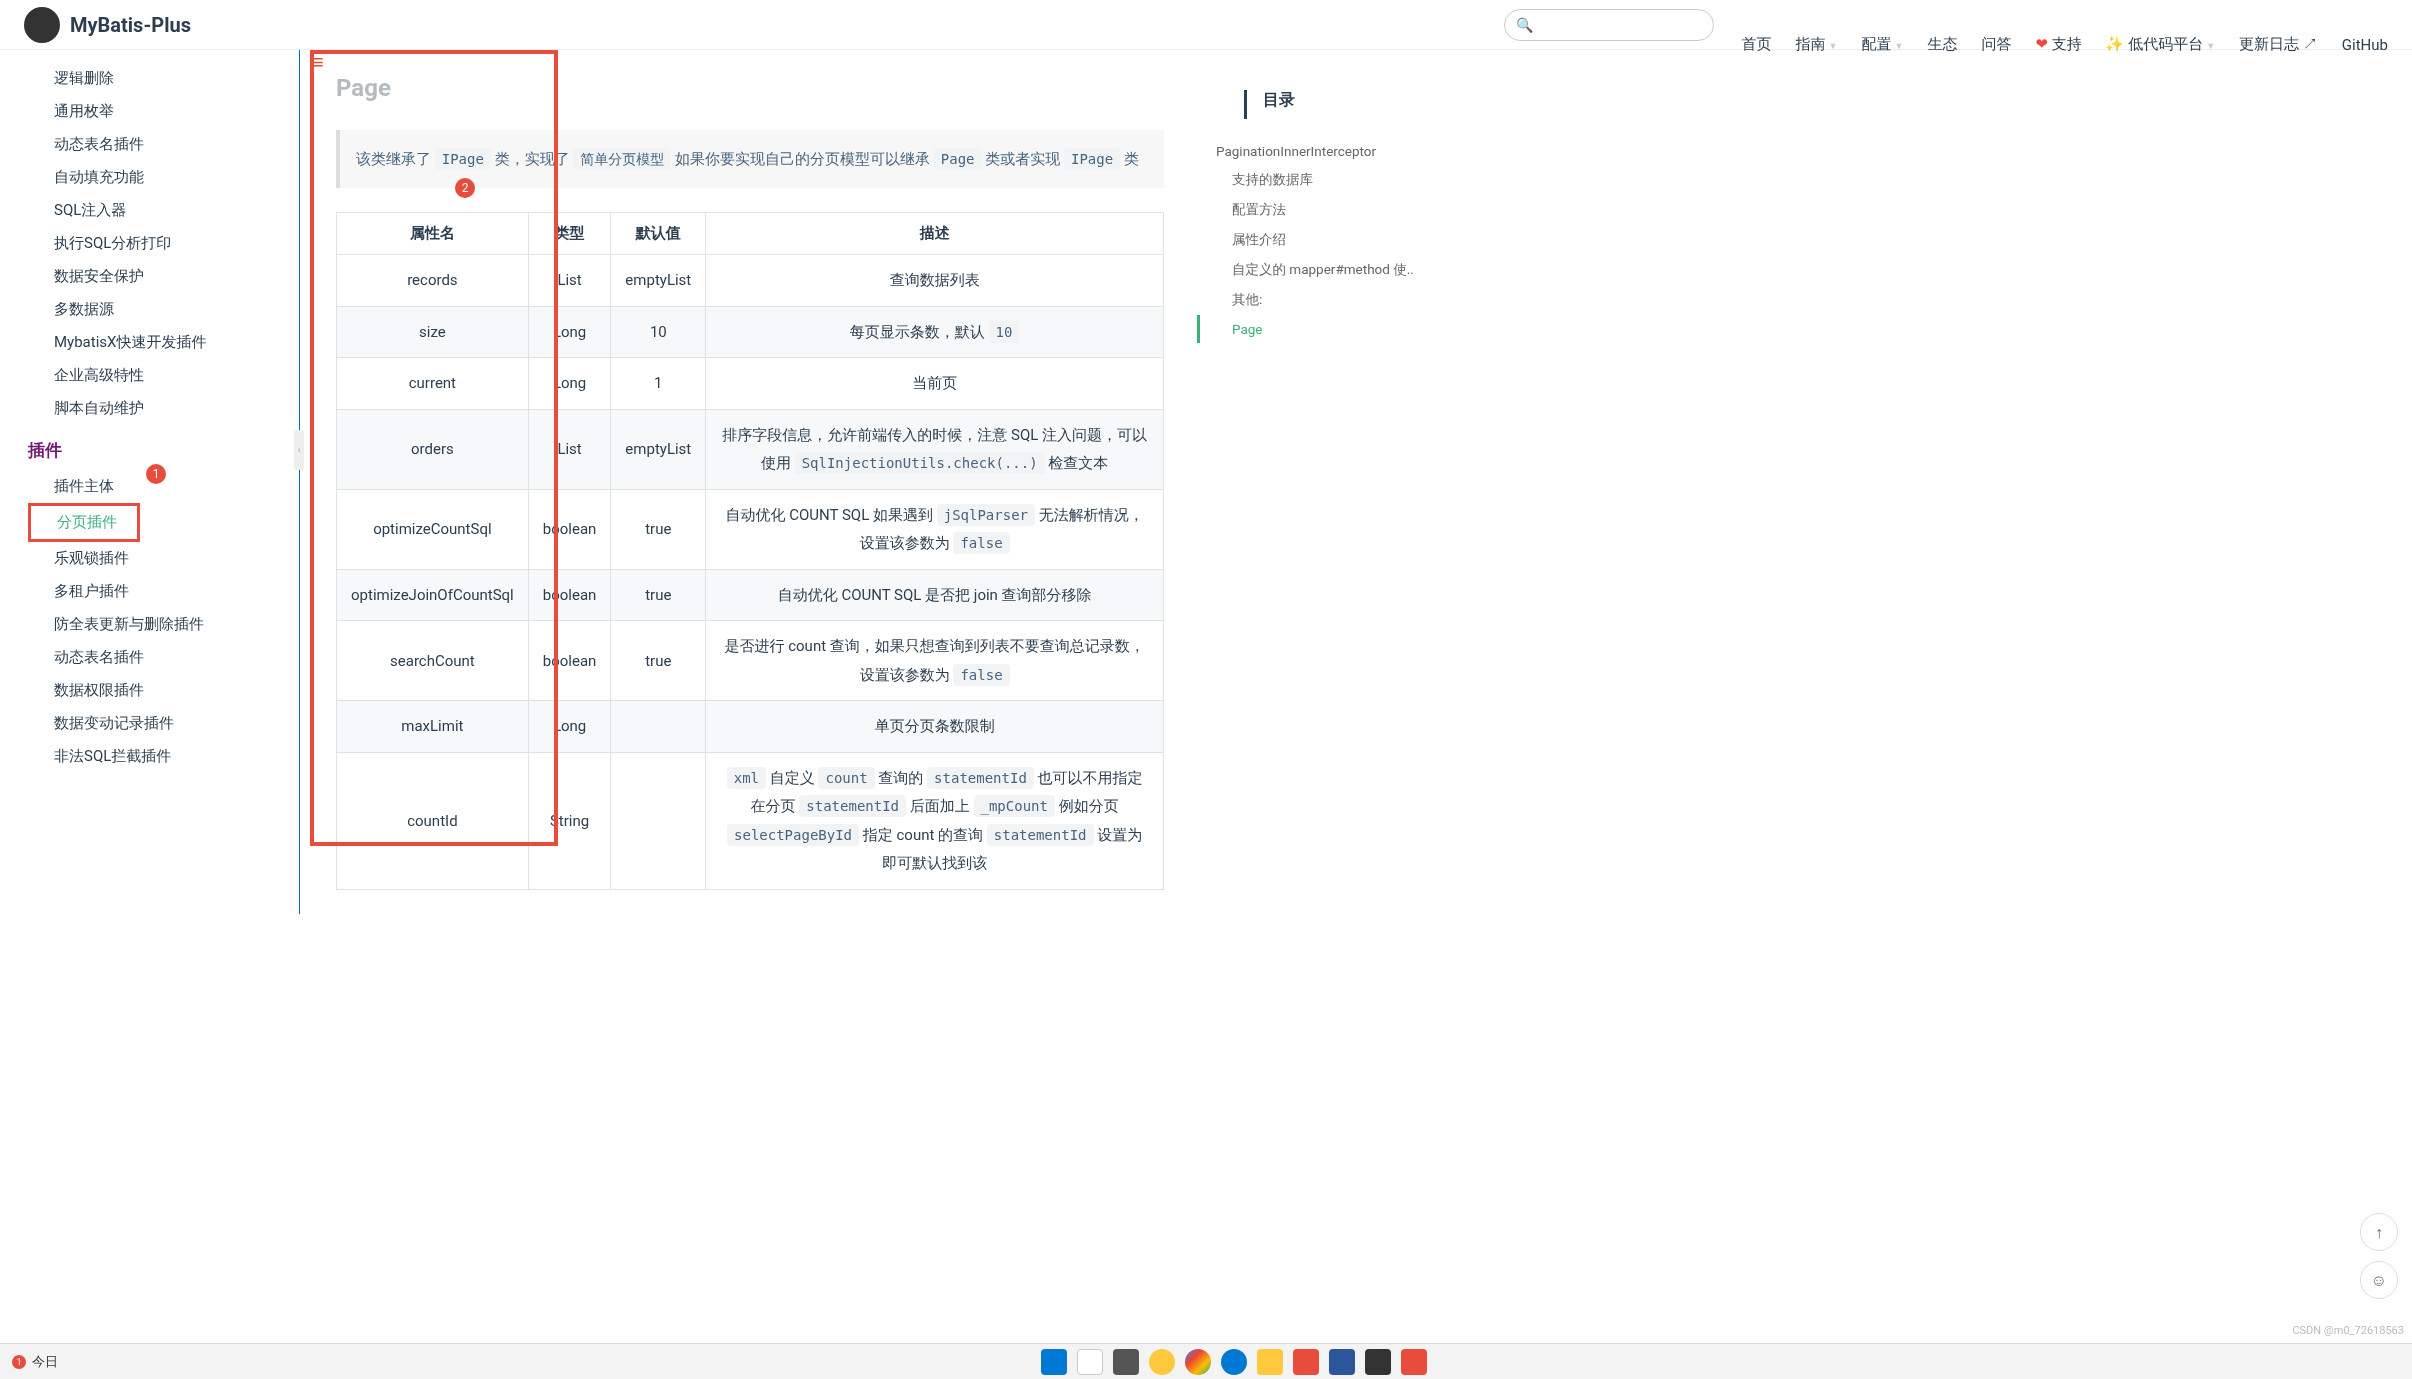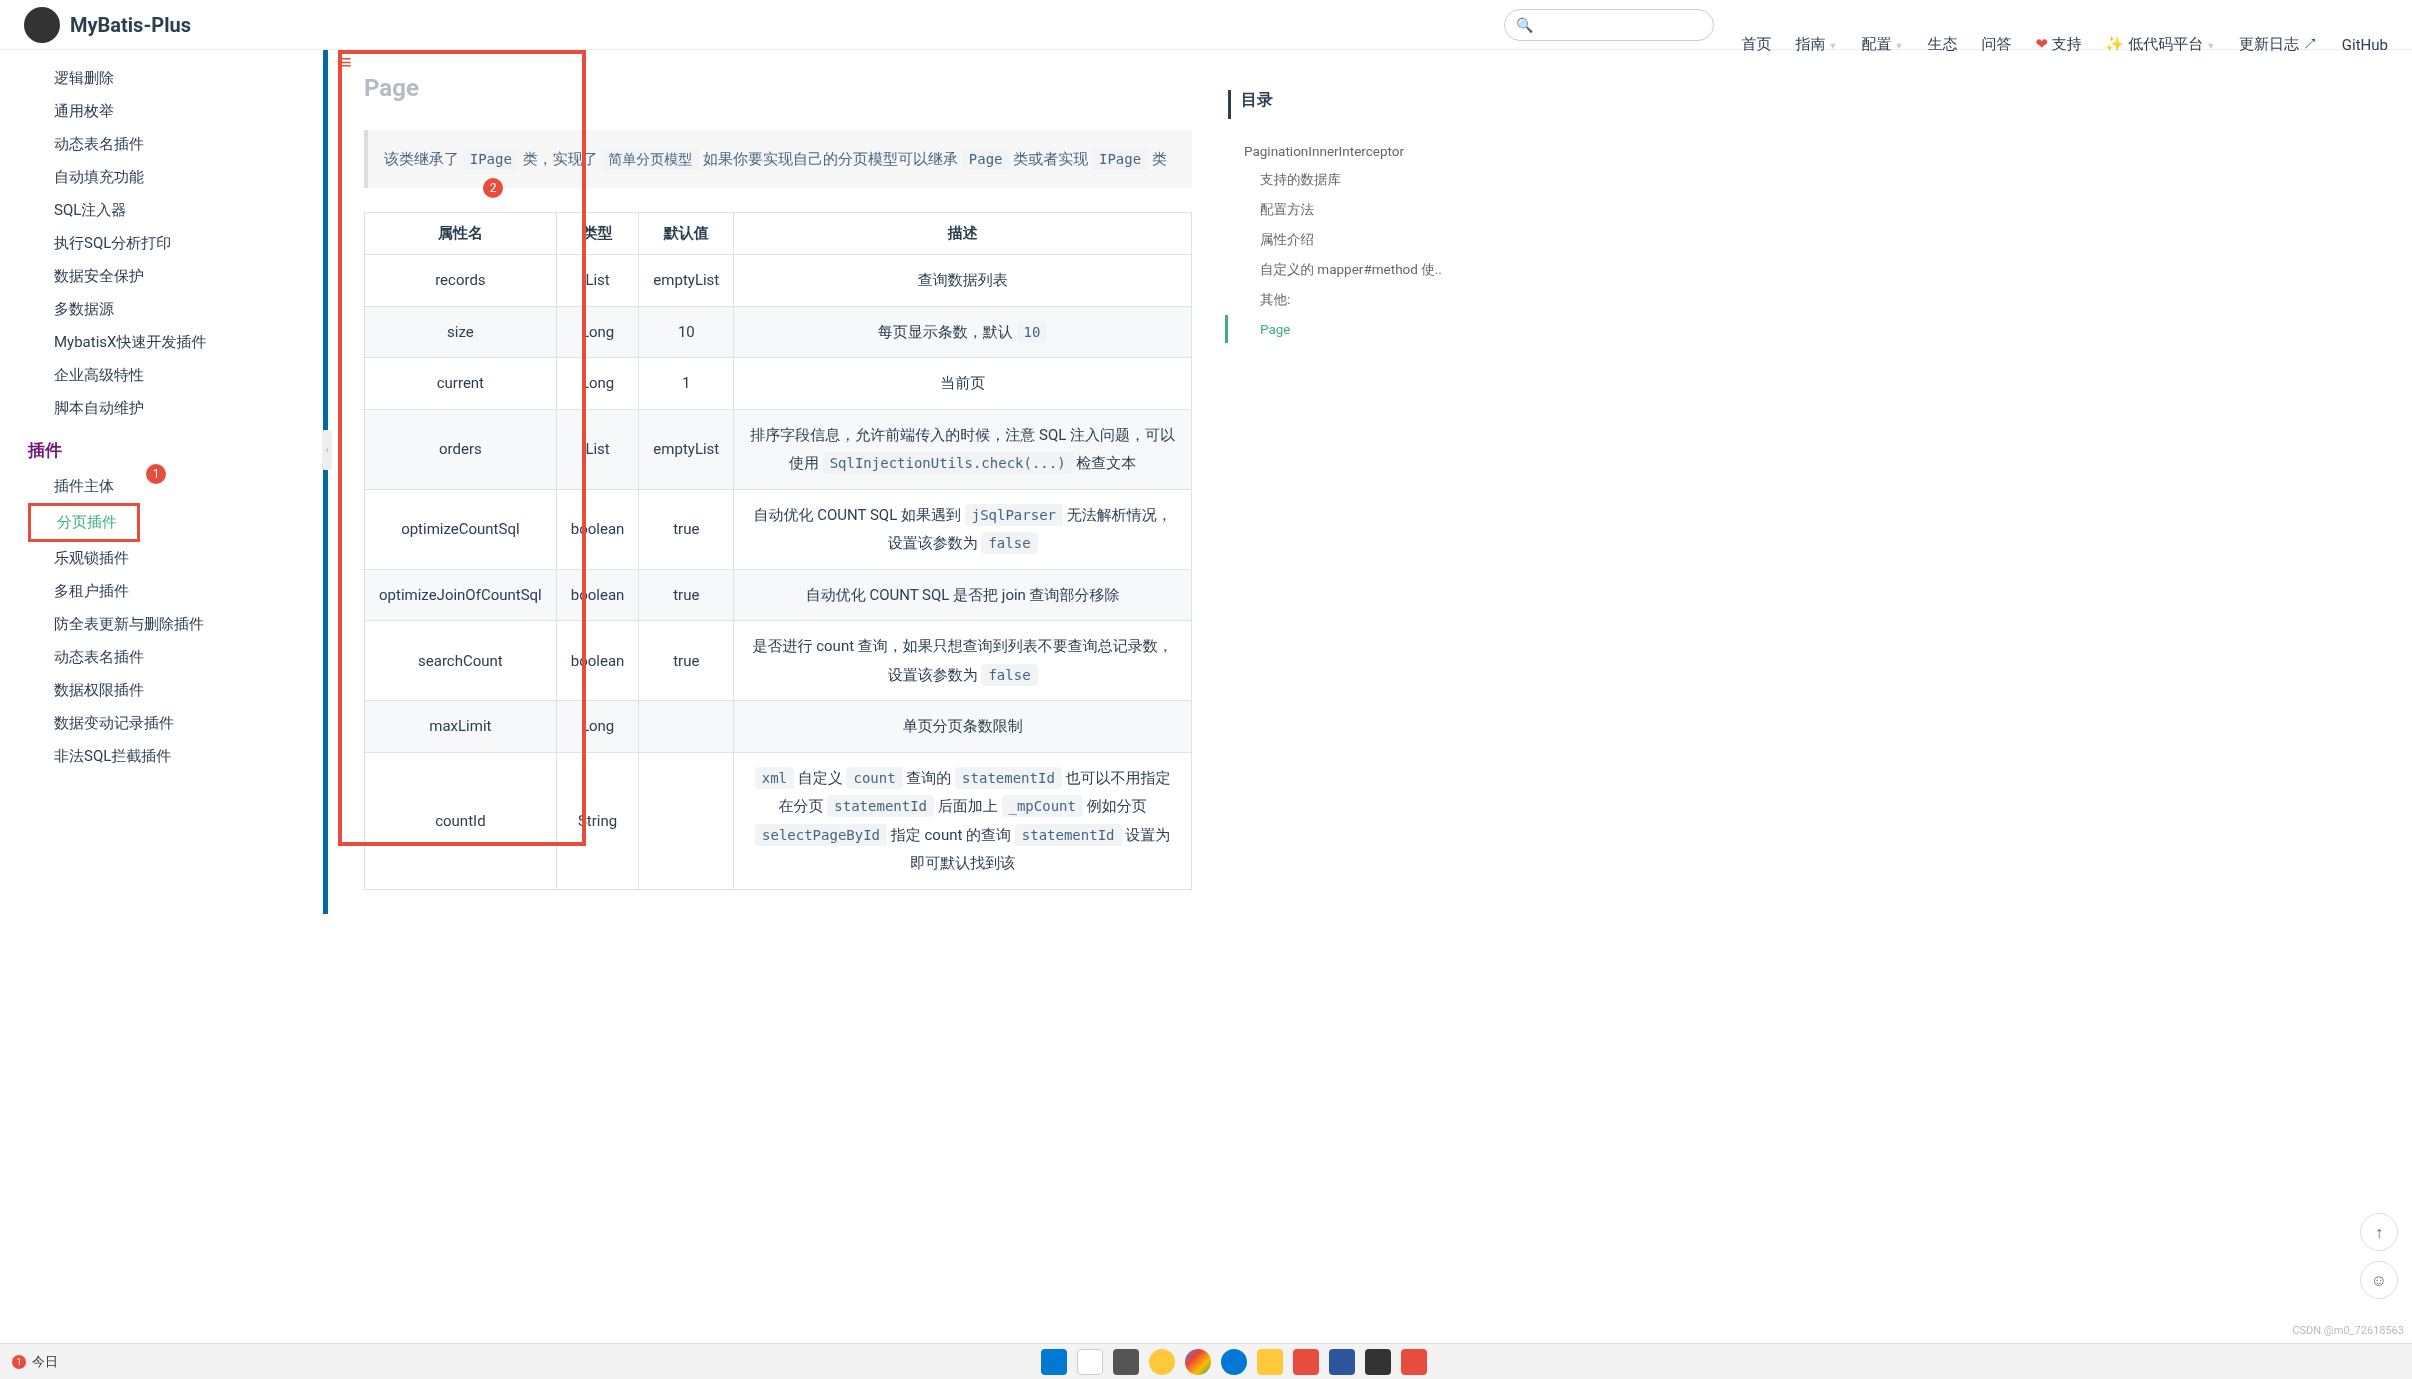--- a/index.html
+++ b/index.html
@@ -10,21 +10,21 @@
     .logo-img { width: 36px; height: 36px; border-radius: 50%; background: #333; }
     .logo-text { font-size: 20px; font-weight: 700; color: #2c3e50; }
     .search-box { margin-left: auto; width: 210px; height: 32px; border: 1px solid #ccc; border-radius: 16px; display: flex; align-items: center; padding: 0 12px; }
     .search-icon { color: #999; font-size: 14px; }
     .nav { display: flex; gap: 24px; margin-left: 28px; align-items: center; }
     .nav-item { color: #2c3e50; font-size: 15px; white-space: nowrap; margin-top: 40px; }
     .nav-caret { color: #ccc; font-size: 9px; margin-left: 3px; }
     .heart { color: #e74c3c; }
     
     .layout { display: flex; }
-    .sidebar { width: 328px; padding: 12px 24px 24px 28px; border-right: 5px solid #0369a1; overflow-y: auto; }
+    .sidebar { width: 300px; padding: 12px 24px 24px 28px; border-right: 1px solid #0369a1; overflow-y: auto; }
     .sidebar-item { padding: 7px 10px; font-size: 15px; color: #2c3e50; cursor: pointer; margin-left: 16px; }
     .sidebar-heading { font-weight: 700; font-size: 17px; padding: 14px 0 8px 0; color: #701a75; }
     .sidebar-item.active { color: #3eaf7c; }
     .red-box-sidebar { border: 3px solid #e74c3c; padding: 2px; display: inline-block; }
     .badge-red { display: inline-flex; width: 20px; height: 20px; background: #e74c3c; color: #fff; border-radius: 50%; font-size: 12px; align-items: center; justify-content: center; position: relative; }
     
     .main { flex: 1; padding: 0 36px 24px 36px; position: relative; max-width: 900px; }
     .page-title-cut { font-size: 24px; font-weight: 700; color: #2c3e50; opacity: 0.35; margin-bottom: 28px; }
     .red-box-main { border: 4px solid #e74c3c; position: absolute; top: 0; left: 10px; width: 248px; height: 796px; pointer-events: none; z-index: 10; }
     .badge-red-2 { position: absolute; top: 128px; left: 155px; z-index: 11; display: inline-flex; width: 20px; height: 20px; background: #e74c3c; color: #fff; border-radius: 50%; font-size: 12px; align-items: center; justify-content: center; }
@@ -32,21 +32,21 @@
     .desc { border-left: 4px solid #ddd; padding: 14px 16px; background: #f7f7f7; margin-bottom: 24px; line-height: 2; color: #476582; }
     .code-inline { background: #f1f3f5; color: #476582; padding: 3px 7px; border-radius: 4px; font-family: Consolas, monospace; font-size: 14px; }
     
     table { width: 100%; border-collapse: collapse; border: 1px solid #dfe2e5; }
     th, td { border: 1px solid #dfe2e5; padding: 11px 14px; text-align: center; font-size: 15px; }
     th { font-weight: 700; background: #fff; }
     tr:nth-child(even) td { background: #f6f8fa; }
     td.desc-cell { line-height: 1.9; }
     
     .toc { width: 230px; padding: 40px 12px 0 0; font-size: 13.5px; color: #666; }
-    .toc-title { font-size: 16px; font-weight: 700; color: #2c3e50; padding-bottom: 8px; border-left: 3px solid #2c3e50; padding-left: 10px; margin-bottom: 18px; }
+    .toc-title { font-size: 16px; font-weight: 700; color: #2c3e50; padding-bottom: 8px; border-left: 3px solid #2c3e50; padding-left: 16px; margin-bottom: 18px; margin-left: 44px; }
     .toc-item { padding: 6px 0 6px 32px; color: #666; cursor: pointer; white-space: nowrap; overflow: hidden; text-overflow: ellipsis; }
     .toc-item.l1 { padding-left: 16px; }
     .toc-item.active { color: #3eaf7c; border-left: 3px solid #3eaf7c; margin-left: -3px; }
     
     .float-btns { position: fixed; right: 14px; bottom: 80px; display: flex; flex-direction: column; gap: 10px; }
     .float-btn { width: 38px; height: 38px; border: 1px solid #ddd; border-radius: 50%; background: #fff; display: flex; align-items: center; justify-content: center; color: #666; font-size: 16px; }
     
     .collapse-handle { position: absolute; left: -6px; top: 380px; width: 10px; height: 40px; background: #eee; border-radius: 3px; display: flex; align-items: center; justify-content: center; font-size: 9px; color: #999; }
     .toc-handle { color: #e74c3c; font-size: 20px; margin-left: -24px; display: inline-block; }
     

